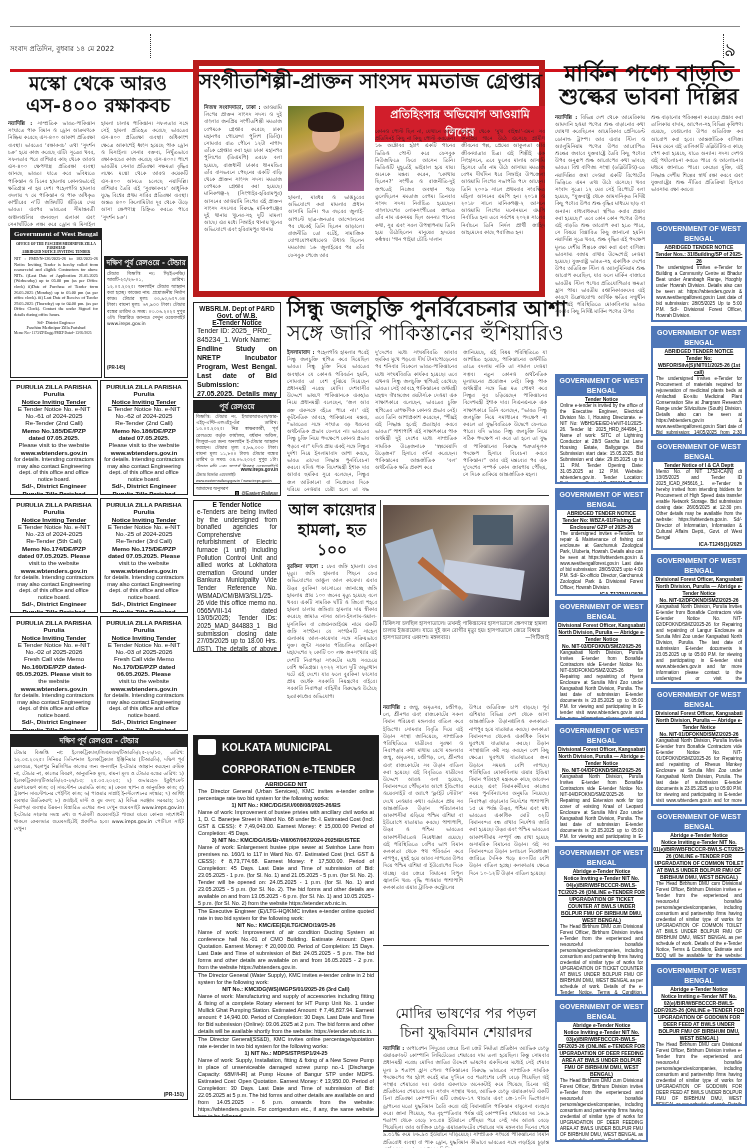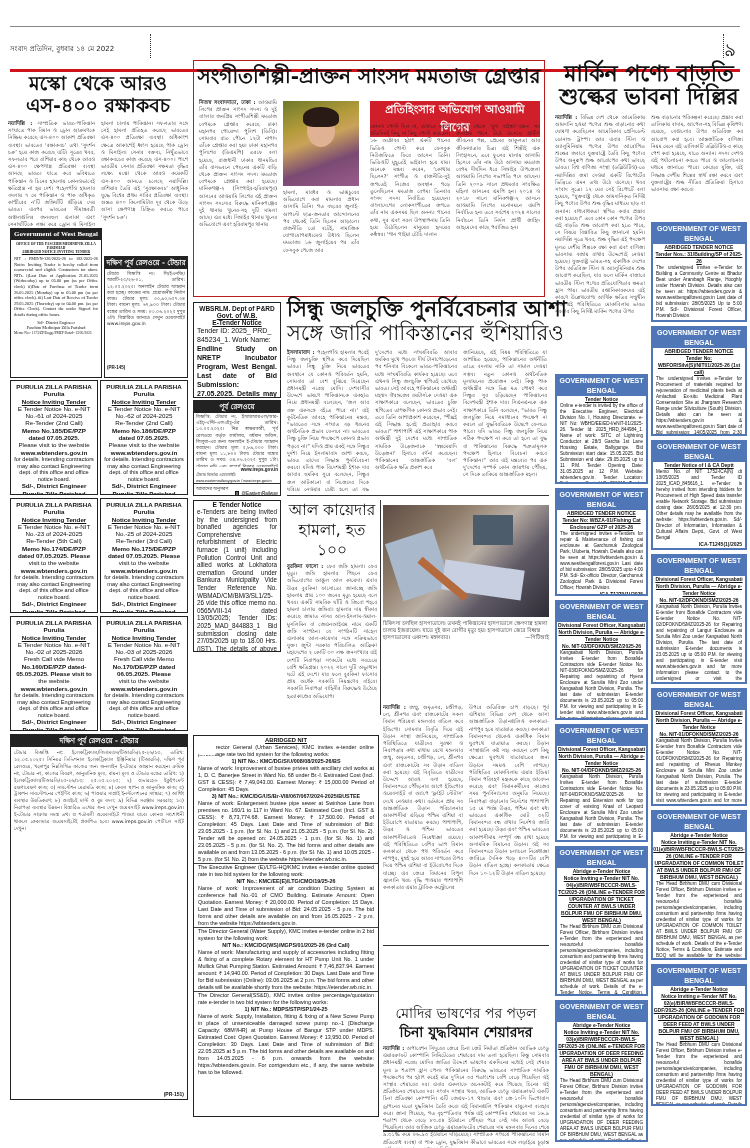--- a/index.html
+++ b/index.html
@@ -165,21 +165,21 @@
       <div class="t5 b" style="font-size: 6.2px; line-height: 7.3px;">Purulia Zilla Parishad</div>
     </div>
   </div>
 
 <div class="box" style="left:10px;top:734px;width:178px;height:366px">
   <div class="rail-hdr">দক্ষিণ পূর্ব রেলওয়ে - টেন্ডার</div>
   <div class="body-txt" style="padding:3px;height:340px;font-size:4.8px;line-height:6.9px">টেন্ডার বিজ্ঞপ্তি নং: ইলেকট্রিক্যাল/জিএমএস/টিআরডি/২৫-২৬/১৩, তারিখ: ১২.০৫.২০২৫। সিনিয়র ডিভিশনাল ইলেকট্রিক্যাল ইঞ্জিনিয়ার (টিআরডি), দক্ষিণ পূর্ব রেলওয়ে, খড়্গপুর নিম্নলিখিত কাজের জন্য অনলাইন ই-টেন্ডার আহ্বান করছেন। ক্রমিক নং, টেন্ডার নং, কাজের বিবরণ, আনুমানিক মূল্য, বায়না মূল্য ও টেন্ডার বন্ধের তারিখ: ১) ইলেকট্রিক্যাল/টিআরডি/২৫-২৬/১৩; ২৫.০৫.২০২৫; ২) ওভারহেড ইকুইপমেন্ট রক্ষণাবেক্ষণ কাজ; ৩) সাবস্টেশন মেরামতি কাজ; ৪) কেবল স্থাপন ও আনুষঙ্গিক কাজ; ৫) ট্রাকশন সাবস্টেশনের পেইন্টিং কাজ; ৬) পাওয়ার সাপ্লাই ইনস্টলেশনের সংস্কার; ৭) আর্থিং ব্যবস্থার উন্নতিকরণ; ৮) ওএইচই মাস্ট ও বুম বদল; ৯) বিভিন্ন সরঞ্জাম সরবরাহ; ১০) নিরাপত্তা ব্যবস্থার উন্নয়ন। বিস্তারিত তথ্যের জন্য দেখুন ওয়েবসাইট www.ireps.gov.in। ই-টেন্ডার সংক্রান্ত সমস্ত তথ্য ও শর্তাবলী ওয়েবসাইটে পাওয়া যাবে। কোনও সংশোধনী থাকলে কেবলমাত্র ওয়েবসাইটেই প্রকাশিত হবে। www.ireps.gov.in পোর্টালে সাইট দেখুন।</div>
   <div style="position:absolute;right:3px;bottom:2px;font-size:5px;font-weight:bold;font-family:'Liberation Sans',sans-serif">(PR-151)</div>
 </div>
 
-<div class="abs" style="left:193px;top:60px;width:352px;height:237px;border:1px solid #b91c1c">
+<div class="abs" style="left:193px;top:60px;width:352px;height:237px;border:6px solid #b91c1c">
   <div class="head" style="font-size:20px;line-height:30px;white-space:nowrap">সংগীতশিল্পী-প্রাক্তন সাংসদ মমতাজ গ্রেপ্তার</div>
   <div class="body-txt" style="position:absolute;left:5px;top:38px;width:78px;height:194px">
     <b>নিজস্ব সংবাদদাতা, ঢাকা :</b>
     <span>আওয়ামি লিগের প্রাক্তন সাংসদ সদস্য ও দুই বাংলার জনপ্রিয় সংগীতশিল্পী মমতাজ বেগমকে গ্রেপ্তার করেছে ঢাকা মহানগর গোয়েন্দা পুলিশ (ডিবি)। সোমবার রাত পৌনে ১২টা নাগাদ তাঁকে গ্রেপ্তার করা হয়। ঢাকা মহানগর পুলিশের (ডিএমপি) তরফে বলা হয়েছে, রাজধানী ঢাকার ধানমন্ডির তাঁর বাসভবনে পেছনের একটি বাড়ি থেকে প্রাক্তন সাংসদ সদস্য মমতাজ বেগমকে গ্রেপ্তার করা হয়েছে। মানিকগঞ্জ-২ (সিংগাইর-হরিরামপুর) আসনের আওয়ামি লিগের এই প্রাক্তন সাংসদ সদস্যের বিরুদ্ধে মানিকগঞ্জের দুই থানায় খুনের-সহ দুটি মামলা আছে। এর মধ্যে সিঙ্গাইর থানায় খুনের অভিযোগে এবং হরিরামপুর থানায়</span>
   </div>
   <div class="photo" style="left:89px;top:40px;width:76px;height:85px;background:linear-gradient(160deg,#6d7a2c 0%,#b49b3a 30%,#caa25a 45%,#7a4a73 70%,#9a5c8c 100%)">
     <div style="position:absolute;left:24px;top:14px;width:28px;height:32px;border-radius:50%;background:#e0b193"></div>
     <div style="position:absolute;left:20px;top:6px;width:36px;height:20px;border-radius:50% 50% 30% 30%;background:#2a1a15"></div>
   </div>
   <div class="body-txt" style="position:absolute;left:89px;top:128px;width:76px;height:104px">হামলা, মারধর ও ভাঙচুরের অভিযোগে করা মামলার প্রধান আসামি তিনি। গত বছরের জুলাই-আগস্টে ছাত্র-জনতার আন্দোলনের পর থেকেই তিনি ছিলেন আড়ালে। রাজনীতি তো বটেই, সামাজিক যোগাযোগমাধ্যমেও উধাও ছিলেন মমতাজ। ১৬ জুলাইয়ের পর তাঁর ফেসবুক পেজে আর</div>
@@ -312,21 +312,21 @@
   <div class="body-txt" style="position:absolute;left:0;top:52px;width:82px;height:142px">
     <b>ইসলামাবাদ :</b>
     <span>পহেলগাঁও হামলার পরেই সিন্ধু জলচুক্তি স্থগিত করে দিয়েছিল ভারত। সিন্ধু চুক্তি নিয়ে ভারতের অবস্থানে যে কোনও পরিবর্তন হয়নি, সোমবার তা বেশ বুঝিয়ে দিয়েছেন প্রধানমন্ত্রী নরেন্দ্র মোদি। দেশবাসীর উদ্দেশে ভাষণে পাকিস্তানকে একহাত নিয়ে প্রধানমন্ত্রী বলেছেন, ‘জল আর রক্ত একসঙ্গে বইতে পারে না।’ এই কূটনৈতিক আবহে পাকিস্তানের মন্তব্য, “ভারতের সঙ্গে সংঘাত বড় ধরনের অর্থনৈতিক প্রভাব ফেলবে না। ভারতের সিন্ধু চুক্তি নিয়ে পদক্ষেপে কোনও প্রভাব পড়বে না।” যদিও প্রায় একই সঙ্গে সিন্ধুর দুর্দশা নিয়ে ইসলামাবাদ আশা করছে, ভারত তাদের সিদ্ধান্ত পুনর্বিবেচনা করবে। যদিও পাক বিদেশমন্ত্রী ইশাক দার আবার হুমকির সুরে বলেছেন, সিন্ধুর জল আটকানো বা নিজেদের দিকে ঘুরিয়ে নেওয়ার চেষ্টা হলে তা যুদ্ধ ঘোষণার সামিল হবে। যুদ্ধবিরতির পরেও এমন বার্তা দিয়েছেন তিনি, বিদ্রোহ জল বন্ধ হলে না বিনা</span>
   </div>
   <div class="body-txt" style="position:absolute;left:88px;top:52px;width:82px;height:142px">দু’দেশের মধ্যে সংঘর্ষবিরতি আবার হুমকির মুখে পড়বে। দীর্ঘ টানাপোড়েনের পর শনিবার বিকেলে ভারত-পাকিস্তানের মধ্যে সংঘর্ষবিরতি কার্যকর হয়েছে। তবে এখনও সিন্ধু জলচুক্তি স্থগিতই রেখেছে ভারত। সেই আবহে পাকিস্তানের অর্থমন্ত্রী মহম্মদ ঔরঙ্গজেব রয়টার্সকে দেওয়া এক সাক্ষাৎকারে বলেছেন, ভারতের চুক্তি স্থগিতের তাৎক্ষণিক কোনও প্রভাব নেই। তবে তিনি আশাপ্রকাশ করেছেন, “শীঘ্রই এই সিদ্ধান্ত হবেই প্রত্যাহার করবে ভারত।” পাশাপাশি এই সাক্ষাৎকারে পাক অর্থমন্ত্রী দুই দেশের মধ্যে সাম্প্রতিক সামরিক উত্তেজনাকে ‘স্বল্পমেয়াদি উত্তেজনা’ হিসাবে বর্ণনা করেছেন। পাকিস্তানের আন্তর্জাতিক ‘বল’ অর্থনৈতিক ক্ষতি প্রকাশ করে</div>
   <div class="body-txt" style="position:absolute;left:176px;top:52px;width:84px;height:142px">জানিয়েছে, এই বিষয় পরিস্থিতিতে যা আশঙ্কিত হয়েছে, পাকিস্তানের অর্থনীতি তাতে বদলায় নাকি তা সামাল দেওয়া সম্ভব। নতুন কোনও অর্থনৈতিক মূল্যায়নের প্রয়োজন নেই। কিন্তু পাক অর্থমন্ত্রীর সঙ্গে ভিন্ন মত পোষণ করে সিন্ধুর সুর চড়িয়েছেন পাকিস্তানের বিদেশমন্ত্রী ইশাক দার। সিএনএনকে এক সাক্ষাৎকারে তিনি বলেছেন, “ভারত সিন্ধু জলচুক্তি নিয়ে সমাধানের পদক্ষেপ না করলে তা যুদ্ধবিরতিকে উদ্বেগে ফেলতে পারে। যদি ভারত সিন্ধু জলচুক্তি নিয়ে সঠিক পদক্ষেপ না করে তা হলে তা যুদ্ধ বা পাকিস্তানের বিরুদ্ধে শত্রুতামূলক পদক্ষেপ হিসাবে বিবেচনা করবে পাকিস্তান।” আর এই মন্তব্যের পর এক দু’দেশের সম্পর্ক কোন জায়গায় পৌঁছয়, সে দিকে তাকিয়ে আন্তর্জাতিক মহল।</div>
 </div>
 <div class="hline" style="left:287px;top:495px;width:262px"></div>
 
 <div class="abs" style="left:287px;top:500px;width:90px;height:215px">
-  <div class="head" style="font-size:15.5px;line-height:20px;font-weight:normal">আল কায়েদার হামলা, হত ১০০</div>
+  <div class="head" style="font-size:15.5px;line-height:20px;font-weight:bold">আল কায়েদার হামলা, হত ১০০</div>
   <div class="body-txt" style="margin-top:3px;height:168px">
     <b>বুরকিনা ফাসো :</b>
     <span>ফের জঙ্গি হামলা। ফের মৃত্যু। জঙ্গি হামলার পিছনে ফের অভিযোগের আঙুল আল কায়েদা। এবার উত্তর বুরকিনা ফাসোতে। জানাচ্ছে জঙ্গি হামলায় প্রায় ১০০ জনের মৃত্যু হয়েছে বলে খবর। একটি সামরিক ঘাঁটি ও জিবো শহরে হামলা চালায় জঙ্গিরা। হামলার দায় স্বীকার করেছে জামাত নাসর আল-ইসলাম-ওয়াল-মুসলিমিন বা জেএনআইএম নামে একটি জঙ্গি সংগঠন। যে সংগঠনটি সাহেল এলাকায় আল-কায়েদার সঙ্গে সক্রিয়ভাবে যুক্ত। জুন্টা সরকার পরিচালিত আফ্রিকা মহাদেশের ২ কোটি ৩০ লক্ষ জনসংখ্যার এই দেশটি নিরাপত্তা সংকটের মধ্যে সবচেয়ে বেশি ক্ষতিগ্রস্ত। ২০২২ সালে দুটি অভ্যুত্থান ঘটে এই দেশে। যার ফলে বুরকিনা ফাসোর প্রায় অর্ধেক সরকারি নিয়ন্ত্রণের বাইরে। সরকারি নিরাপত্তা বাহিনীর বিরুদ্ধেও উঠেছে হত্যাকাণ্ডের অভিযোগ।</span>
   </div>
 </div>
 <div class="vline" style="left:380px;top:500px;height:215px"></div>
 
 <div class="photo" style="left:383px;top:505px;width:166px;height:112px;background:linear-gradient(135deg,#5d4c44 0%,#8f7d6a 30%,#b9aea4 50%,#5f5a66 70%,#2e2c36 100%)">
   <div style="position:absolute;left:10px;top:30px;width:50px;height:60px;background:#a9b8cb;transform:rotate(-18deg)"></div>
   <div style="position:absolute;left:60px;top:60px;width:80px;height:30px;background:#c7cfe0;transform:rotate(8deg)"></div>
@@ -340,21 +340,21 @@
 
 <div class="abs" style="left:383px;top:652px;width:166px;height:290px">
   <div class="body-txt" style="position:absolute;left:0;top:52px;width:80px;height:236px">
     <b>নয়াদিল্লি :</b>
     <span>জম্মু, অমৃতসর, চণ্ডীগড়, লে, শ্রীনগর এবং রাজকোটের সকল বিমান পরিষেবা মঙ্গলবার বাতিল করে ইন্ডিগো। সোমবার বিবৃতি দিয়ে এই উড়ান সংস্থা জানিয়েছে, সাম্প্রতিক পরিস্থিতিতে যাত্রীদের সুরক্ষা ও নিরাপত্তার কথা মাথায় রেখে মঙ্গলবার জম্মু, অমৃতসর, চণ্ডীগড়, লে, শ্রীনগর এবং রাজকোটের সব উড়ান বাতিল করা হয়েছে। এই বিবৃতিতে যাত্রীদের উদ্দেশে আরও বলা হয়েছে, বিমানবন্দরে পৌঁছনোর আগে ইন্ডিগোর ওয়েবসাইট বা অ্যাপে ‘ফ্লাইট স্টেটাস’ দেখে নেওয়ার কথা। বর্তমানে প্রায় সব আন্তর্জাতিক উড়ান পরিচালনার আকাশসীমা এড়িয়ে পশ্চিম এশিয়া বা ইউরোপে যাতায়াত করছে। পাশাপাশি, উত্তর ও পশ্চিম ভারতের আকাশসীমাতেও নিষেধাজ্ঞা রয়েছে। এই পরিস্থিতিতে বেশির ভাগ বিমান কলকাতা থেকে পথ পরিবর্তন করে নাগপুর, মুম্বই হয়ে আরব সাগরের উপর দিয়ে পশ্চিম এশিয়া বা ইউরোপের দিকে যাচ্ছে। এর জেরে বিমানের বিপুল জ্বালানি খরচ বৃদ্ধি পাওয়ার পাশাপাশি কলকাতার এয়ার ট্রাফিক কন্ট্রোলের</span>
   </div>
   <div class="body-txt" style="position:absolute;left:86px;top:52px;width:80px;height:236px">উপরে অতিরিক্ত চাপ বাড়ছে। পূর্ব এশিয়ার বিভিন্ন দেশ থেকে আসা আন্তর্জাতিক উড়ানগুলিও কলকাতা-নাগপুর হয়ে যাতায়াত করছে। কলকাতা বিমানবন্দর থেকেও একাধিক বিমান ঘুরপথে যাতায়াত করছে। উড়ান সংস্থাগুলি কষ্ট সহ্য করছেন বেশ কিছু ক্ষেত্রে। ঘুরপথে যাতায়াতের জন্য উড়ানে সময়ও বেশি লাগছে। পরিস্থিতির মোকাবিলায় এয়ার ইন্ডিয়া বিমান পরিবহণ মন্ত্রককে কাছে আবেদন করেছে এবং বিমানকর্মীদের কাজের সময় পুনর্বিন্যাসের অনুমতি নিয়েছে। নিরাপত্তা বাড়ানোর নির্দেশের পাশাপাশি ১৫ মে পর্যন্ত উত্তর, পশ্চিম এবং মধ্য ভারতের একাধিক মোট ৩২টি বিমানবন্দর বন্ধ রাখার নির্দেশও জারি করা হয়েছে। উত্তর এবং পশ্চিম ভারতের আকাশসীমায় সম্পূর্ণ বন্ধ রাখা হয়েছে অসামরিক বিমানের উড়ান। ওই সব বিমানবন্দরে উড়ান চলাচলে নিষেধাজ্ঞা জারিতে দৈনিক গড়ে ৪০০টির বেশি উড়ান বাতিল হচ্ছে। কলকাতায় ক্ষেত্রে দিনে ১০-১২টি উড়ান বাতিল হয়েছে।</div>
 </div>
 
 <div class="box kmc" style="left:193px;top:656px;width:186px;height:460px;top:735px;height:382px">
-  <div class="bar"><span class="logo"></span></div>
+  <div class="bar"><span class="logo"></span><span style="font-size:10.5px">KOLKATA MUNICIPAL CORPORATION e-TENDER</span></div>
   <div class="c" style="font-size:5.8px;text-decoration:underline;margin:1px 0">ABRIDGED NIT</div>
   <div class="p">The Director General (Urban Services), KMC invites e-tender online percentage rate two bid system for the following works:</div>
   <div class="p c">1) NIT No.: KMC/DG/S/U/008/08/2025-26/BS</div>
   <div class="p">Name of work: Improvement of bustee privies with ancillary civil works at 1, D. C. Banerjee Street in Ward No. 68 under Br.-I. Estimated Cost (Incl. GST &amp; CESS): ₹ 7,49,043.00. Earnest Money: ₹ 15,000.00 Period of Completion: 45 Days.</div>
   <div class="p c">3) NIT No.: KMC/DG/US/Br-VIII/067/067/2024-2025/BUSTEE</div>
   <div class="p">Name of work: Enlargement bustee pipe sewer at Swinhoe Lane from premises no. 160/1 to 117 in Ward No. 67. Estimated Cost (Incl. GST &amp; CESS): ₹ 8,73,774.68. Earnest Money: ₹ 17,500.00. Period of Completion: 45 Days. Last Date and Time of submission of Bid: 23.05.2025 - 1 p.m. (for Sl. No. 1) and 21.05.2025 - 5 p.m. (for Sl. No. 2). Tender will be opened on: 24.05.2025 - 1 p.m. (for Sl. No. 1) and 23.05.2025 - 5 p.m. (for Sl. No. 2). The bid forms and other details are available on and from 13.05.2025 - 6 p.m. (for Sl. No. 1) and 10.05.2025 - 5 p.m. (for Sl. No. 2) from the website https://etender.wb.nic.in.</div>
   <div class="p sec">The Executive Engineer (E)/LTG-HQ/KMC invites e-tender online quoted rate in two bid system for the following work:</div>
   <div class="p c">NIT No.: KMC/EE(E)/LTG/CMO/19/25-26</div>
   <div class="p">Name of work: Improvement of air condition Ducting System at conference hall No.-01 of CMO Building. Estimate Amount: Open Quotation. Earnest Money: ₹ 20,000.00. Period of Completion: 15 Days. Last Date and Time of submission of Bid: 24.05.2025 - 5 p.m. The bid forms and other details are available on and from 16.05.2025 - 2 p.m. from the website https://wbtenders.gov.in.</div>
   <div class="p sec">The Director General (Water Supply), KMC invites e-tender online in 2 bid system for the following work:</div>
@@ -362,19 +362,19 @@
   <div class="p">Name of work: Manufacturing and supply of accessories including fitting &amp; fixing of a complete Rotary element for HT Pump Unit No. 1 under Mullick Ghat Pumping Station. Estimated Amount: ₹ 7,46,837.94. Earnest amount: ₹ 14,940.00. Period of Completion: 30 Days. Last Date and Time for Bid submission (Online): 03.06.2025 at 2 p.m. The bid forms and other details will be available shortly from the website: https://etender.wb.nic.in.</div>
   <div class="p sec">The Director General(SS&amp;D), KMC invites online percentage/quotation rate e-tender in two bid system for the following works:</div>
   <div class="p c">1) NIT No.: MDPS/STP/SP1/24-25</div>
   <div class="p">Name of work: Supply, Installation, fitting &amp; fixing of a New Screw Pump in place of unserviceable damaged screw pump no.-1 [Discharge Capacity: 68M³/HR] at Pump House of Bangur STP under MDPS. Estimated Cost: Open Quotation. Earnest Money: ₹ 13,950.00. Period of Completion: 30 Days. Last Date and Time of submission of Bid: 22.05.2025 at 5 p.m. The bid forms and other details are available on and from 14.05.2025 - 6 p.m. onwards from the website: https://wbtenders.gov.in. For corrigendum etc., if any, the same website has to be followed.</div>
 
 </div>
 
 <div class="hline" style="left:383px;top:945px;width:166px"></div>
 <div class="abs" style="left:383px;top:1004px;width:166px;height:180px">
   <div class="head" style="font-size:14px;line-height:19px;font-weight:normal;white-space:nowrap">মোদির ভাষণের পর পড়ল</div>
-  <div class="head" style="font-size:14px;line-height:19px;font-weight:bold;white-space:nowrap">চিনা যুদ্ধবিমান শেয়ারদর</div>
+  <div class="head" style="font-size:14px;line-height:19px;font-weight:normal;white-space:nowrap">চিনা যুদ্ধবিমান শেয়ারদর</div>
   <div class="body-txt" style="margin-top:3px;height:128px">
     <b>নয়াদিল্লি :</b>
     <span>অপারেশন সিঁদুরের জেরে চিনা জেট নির্মাতা প্রতিষ্ঠান অ্যাভিক চেংডু এয়ারক্রাফট কোম্পানি লিমিটেডের শেয়ারের দাম তলা হয়েছিল। কিন্তু সোমবার প্রধানমন্ত্রী নরেন্দ্র মোদির জাতির উদ্দেশে ভাষণের একদিনের মধ্যেই সেই শেয়ার মূল্য ৯ শতাংশ হ্রাস পেল। পাকিস্তানের বিরুদ্ধে ভারতের সাম্প্রতিক সামরিক পদক্ষেপের পর হঠাৎ করেই মাত্র দু’দিনে ৩৫ শতাংশের বেশি বেড়ে গিয়েছিল ওই সংস্থার শেয়ারের দর। এবার একলাফে অনেকটাই কমে গিয়েছে চিনের ওই প্রতিষ্ঠানের শেয়ারের দর। সংবাদ সংস্থার খবর, অ্যাভিক চেংডু এয়ারক্রাফট একটি চিনা প্রতিরক্ষা কোম্পানি। এটি জেএফ-১৭ থান্ডার এবং জে-১০সি ভিগোরাস ড্রাগনের মতো যুদ্ধবিমান তৈরি করে। এই বিমানগুলি পাকিস্তান বায়ুসেনা ব্যবহার করে। জানা গিয়েছে, গত বৃহস্পতিবার পর্যন্ত এই কোম্পানির শেয়ারের দর ১৬.৯ শতাংশ থেকে বেড়ে ৮৩.৫৪ ইউয়ানে পৌঁছয়। পরে সেই দাম আরও বেড়ে গিয়েছিল। আর আজিক চেংডু এয়ারক্রাফটের শেয়ারের দাম মঙ্গলবার দিনের শেষে ৯.৩১% কমে ৮৬.৯৩ ইউয়ানে দাঁড়িয়েছে। সাম্প্রতিক সংঘর্ষে পাকিস্তানের বিমান প্রতিরোধ ব্যবস্থা বা পাক ড্রোন, যুদ্ধবিমান কীভাবে ভারতের সঙ্গে লড়াইয়ে চূড়ান্ত ব্যর্থ হয়েছে, তা তুলে ধরেন তিনি।</span>
   </div>
 </div>
 <div class="hline" style="left:383px;top:1130px;width:166px;height:2px"></div>
 
 </body></html>

